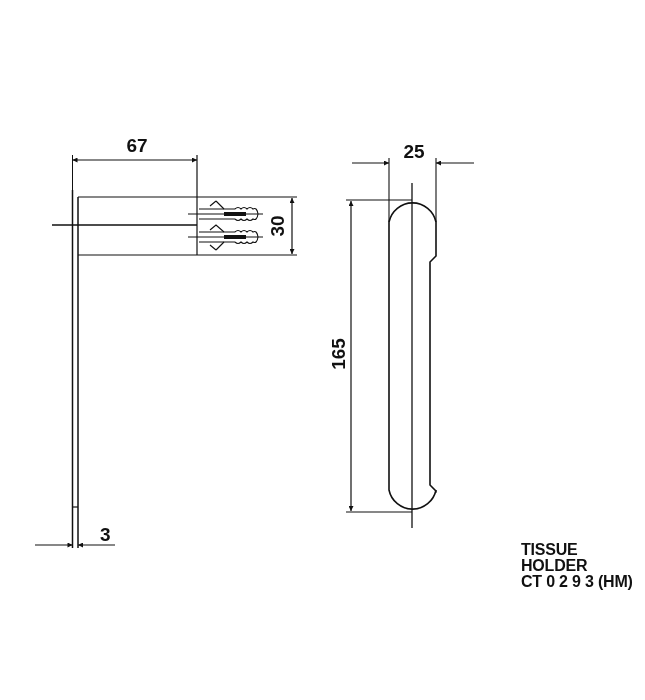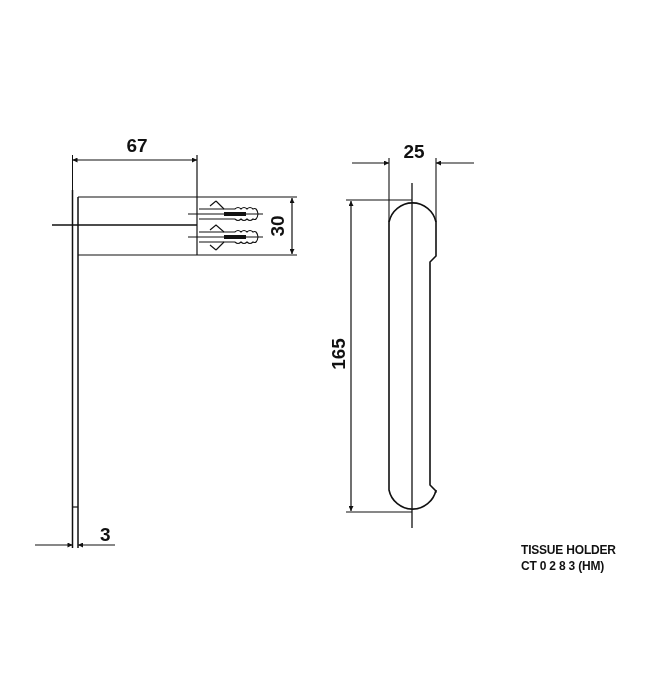--- a/index.html
+++ b/index.html
@@ -1,19 +1,19 @@
 <!DOCTYPE html>
 <html><head>
 <meta charset="utf-8">
 <style>
   html, body { margin: 0; padding: 0; background: #ffffff; }
   body { width: 645px; height: 700px; position: relative; overflow: hidden; font-family: "Liberation Sans", sans-serif; }
   svg { position: absolute; left: 0; top: 0; }
   .dim-label { font-family: "Liberation Sans", sans-serif; font-weight: bold; font-size: 19px; fill: #111; }
-  .title-block { position: absolute; left: 521px; top: 542px; font-family: "Liberation Sans", sans-serif; font-weight: bold; font-size: 12px; color: #111; line-height: 16px; letter-spacing: -0.2px; }
+  .title-block { position: absolute; left: 521px; top: 542px; font-family: "Liberation Sans", sans-serif; font-weight: bold; font-size: 16px; color: #111; line-height: 16px; letter-spacing: -0.2px; }
 </style>
 </head>
 <body>
 
 <svg width="645" height="700" viewBox="0 0 645 700" xmlns="http://www.w3.org/2000/svg">
   <defs>
     <marker id="arr" viewBox="0 0 10 10" refX="10" refY="5" markerWidth="9" markerHeight="5" orient="auto-start-reverse" markerUnits="userSpaceOnUse">
       <path d="M0,0 L10,5 L0,10 z" fill="#111"></path>
     </marker>
   </defs>
@@ -86,14 +86,14 @@
 
     <line x1="351" y1="201" x2="351" y2="511" stroke-width="1.2" marker-start="url(#arr)" marker-end="url(#arr)"></line>
   </g>
 
   <text class="dim-label" x="414" y="158" text-anchor="middle">25</text>
   <text class="dim-label" transform="translate(345,354) rotate(-90)" text-anchor="middle">165</text>
 </svg>
 
 <div class="title-block">
   <div>TISSUE HOLDER</div>
-  <div>CT 0 2 8 3 (HM)</div>
+  <div>CT 0 2 9 3 (HM)</div>
 </div>
 
 </body></html>

